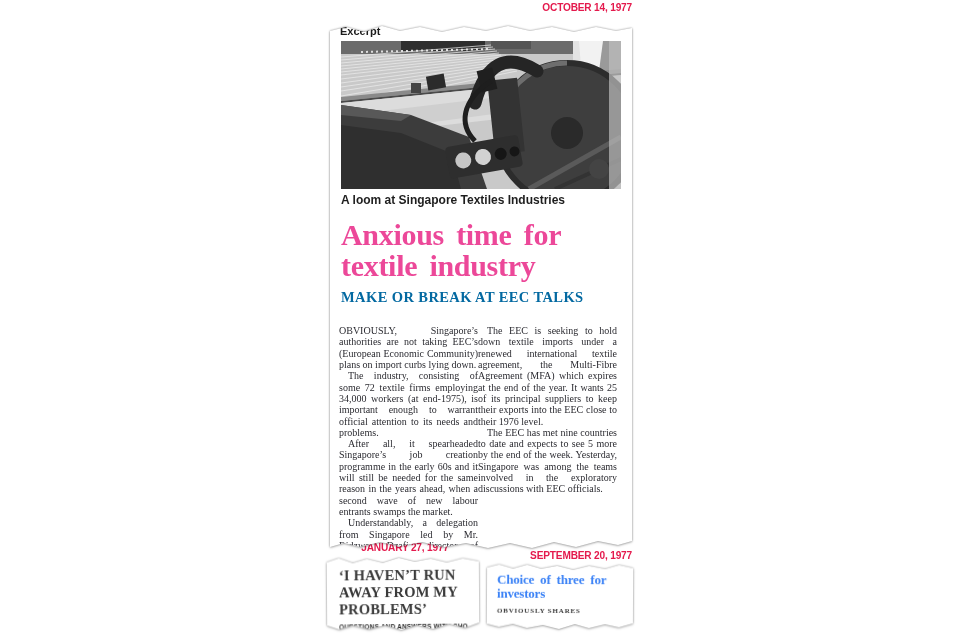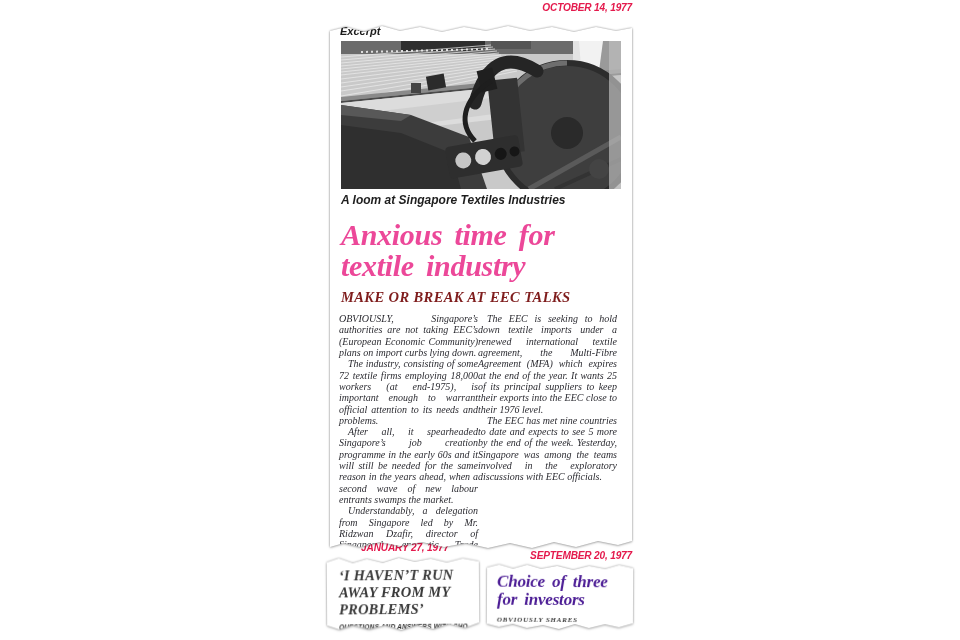--- a/index.html
+++ b/index.html
@@ -1,19 +1,19 @@
 <!DOCTYPE html>
 <html><head>
 <meta charset="utf-8">
 <style>
   * { margin: 0; padding: 0; box-sizing: border-box; }
   html, body { width: 960px; height: 640px; background: #ffffff; overflow: hidden; }
   body { font-family: "Liberation Sans", sans-serif; position: relative; }
 
-  .stage { position: absolute; inset: 0; width: 892px; height: 640px; background: #ffffff; font-style: italic; }
+  .stage { position: absolute; inset: 0; width: 892px; height: 640px; background: #ffffff; }
 
   
   .date-label {
     position: absolute;
     color: #e41a4d;
     font-family: "Liberation Sans", sans-serif;
     font-weight: 700;
     font-size: 11px;
     letter-spacing: -0.2px;
     white-space: nowrap;
@@ -48,25 +48,25 @@
     line-height: 1.02;
     color: #ec4899;
     word-spacing: 5px;
     letter-spacing: -0.3px;
   }
   .subhead {
     margin: 8px 2px 0 2px;
     font-family: "Liberation Serif", serif;
     font-weight: 700;
     font-size: 14.5px;
-    color: #7f1d1d;
+    color: #0369a1;
     letter-spacing: 0.4px;
   }
 
-  .body-cols { display: flex; gap: 0; margin-top: 7px; }
+  .body-cols { display: flex; gap: 0; margin-top: 19px; }
   .body-col { width: 139px; }
   .body-col p {
     font-family: "Liberation Serif", serif;
     font-size: 10px;
     line-height: 11.3px;
     color: #2b2b31;
     text-align: justify;
     hyphens: auto;
   }
   .body-col p.indent { text-indent: 9px; }
@@ -96,23 +96,23 @@
 
   .clip-right-wrap { left: 487px; top: 564px; transform: rotate(0.3deg); }
   .clip-right {
     width: 146px; height: 66px;
     clip-path: polygon(0px 4px, 12px 1px, 26px 5px, 40px 1px, 54px 5px, 70px 2px, 86px 6px, 102px 2px, 118px 5px, 132px 1px, 146px 4px, 146px 59px, 132px 63px, 118px 60px, 102px 64px, 88px 60px, 72px 65px, 56px 61px, 40px 64px, 26px 60px, 12px 63px, 0px 60px);
     padding: 9px 8px 0 10px;
   }
   .clip-right .hl {
     font-family: "Liberation Serif", serif;
     font-weight: 700;
-    font-size: 17px;
+    font-size: 13px;
     line-height: 1.05;
-    color: #4c1d95;
+    color: #3b82f6;
     word-spacing: 3px;
     letter-spacing: -0.2px;
   }
   .clip-right .sub {
     margin-top: 7px;
     font-family: "Liberation Serif", serif;
     font-size: 7px;
     font-weight: 700;
     color: #3c3c3c;
     letter-spacing: 0.8px;
@@ -202,21 +202,21 @@
       </div>
 
       <div class="photo-caption">A loom at Singapore Textiles Industries</div>
 
       <div class="headline">Anxious time for textile industry</div>
       <div class="subhead">MAKE OR BREAK AT EEC TALKS</div>
 
       <div class="body-cols">
         <div class="body-col">
           <p>OBVIOUSLY, Singapore’s authorities are not taking EEC’s (European Economic Community) plans on import curbs lying down.</p>
-          <p class="indent">The industry, consisting of some 72 textile firms employing 18,000 workers (at end-1975), is important enough to warrant official attention to its needs and problems.</p>
+          <p class="indent">The industry, consisting of some 72 textile firms employing 34,000 workers (at end-1975), is important enough to warrant official attention to its needs and problems.</p>
           <p class="indent">After all, it spearheaded Singapore’s job creation programme in the early 60s and it will still be needed for the same reason in the years ahead, when a second wave of new labour entrants swamps the market.</p>
           <p class="indent">Understandably, a delegation from Singapore led by Mr. Ridzwan Dzafir, director of Singapore’s energetic Trade Depart-</p>
         </div>
         <div class="body-col">
           <p class="indent">The EEC is seeking to hold down textile imports under a renewed international textile agreement, the Multi-Fibre Agreement (MFA) which expires at the end of the year. It wants 25 of its principal suppliers to keep their exports into the EEC close to their 1976 level.</p>
           <p class="indent">The EEC has met nine countries to date and expects to see 5 more by the end of the week. Yesterday, Singapore was among the teams involved in the exploratory discussions with EEC officials.</p>
         </div>
       </div>
 
     </div>

